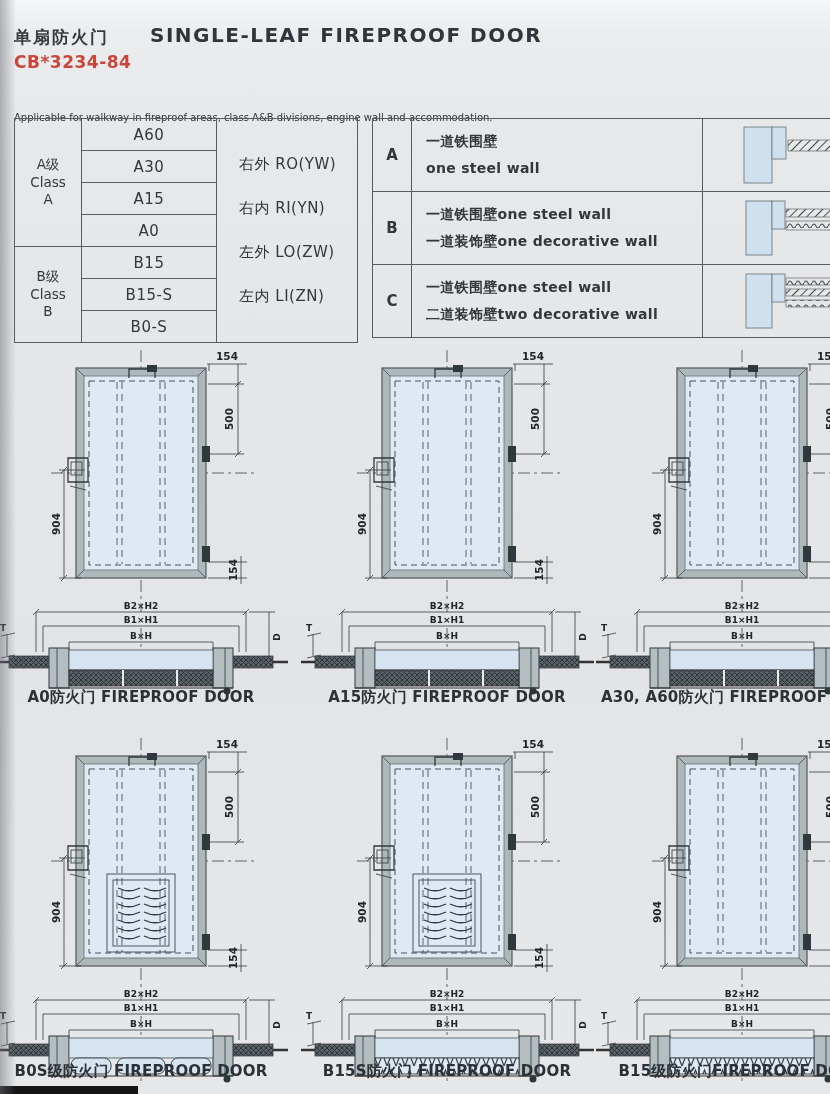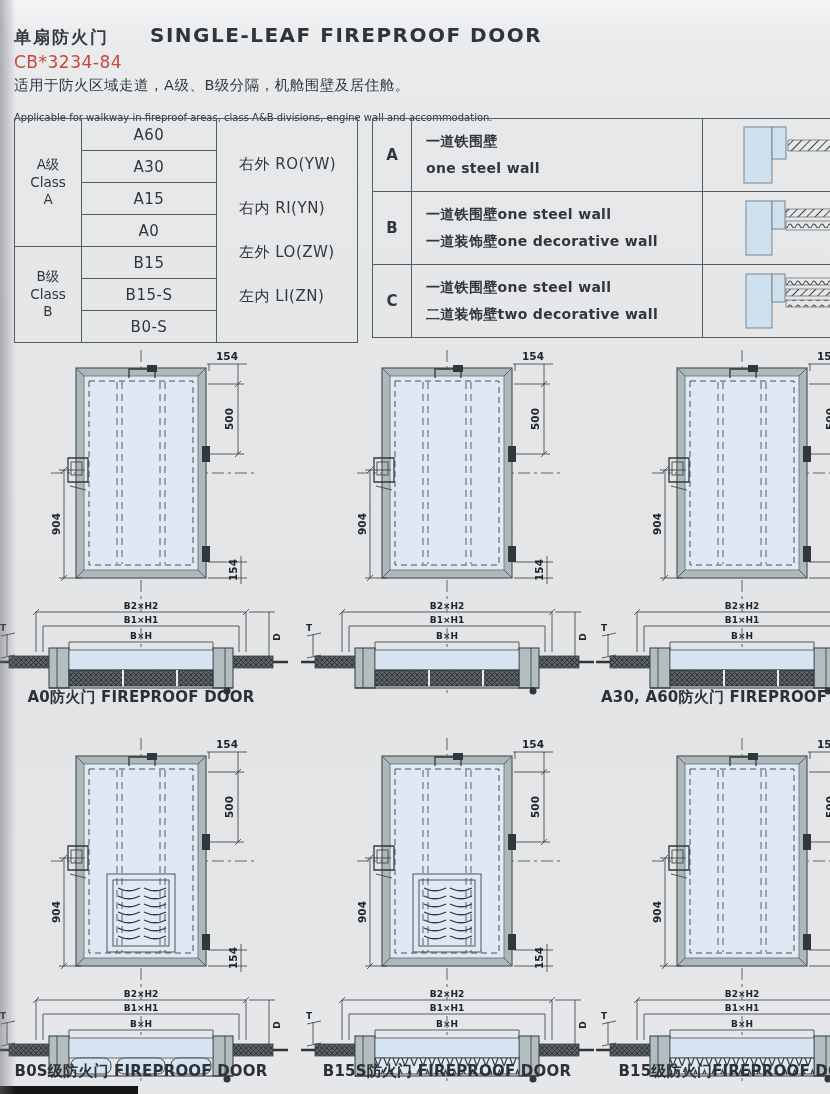--- a/index.html
+++ b/index.html
@@ -4,21 +4,21 @@
 <style>
   html,body{margin:0;padding:0;background:#d9dadd;}
   #page{position:relative;width:830px;height:1094px;overflow:hidden;
         background:linear-gradient(180deg,#f5f6f7 0%,#ebecee 3%,#e7e8ea 12%,#e3e4e6 60%,#e6e7e9 100%);
         font-family:"DejaVu Sans","Liberation Sans",sans-serif;color:#2b3136;}
   #page::before{content:"";position:absolute;left:0;top:0;bottom:0;width:16px;
         background:linear-gradient(90deg,rgba(110,112,120,.5),rgba(110,112,120,0));z-index:5;pointer-events:none;}
   .abs{position:absolute;}
   .title-cn{left:14px;top:26px;font-size:17px;font-weight:bold;color:#343a40;letter-spacing:2px;}
   .title-en{left:150px;top:23px;font-size:20px;font-weight:bold;color:#2f353b;letter-spacing:1.5px;}
-  .std{left:14px;top:52px;font-size:17px;font-weight:normal;color:#c8473a;letter-spacing:.5px;}
+  .std{left:14px;top:52px;font-size:17px;font-weight:bold;color:#c8473a;letter-spacing:.5px;}
   .desc-cn{left:14px;top:76px;font-size:14.5px;color:#32383d;letter-spacing:.5px;}
   .desc-en{left:14px;top:112px;font-size:10px;color:#2f353b;}
   table{border-collapse:collapse;}
   td{border:1px solid #565d61;font-size:15px;color:#31373c;text-align:center;vertical-align:middle;}
   .t-left{left:14px;top:118px;width:344px;height:217px;table-layout:fixed;}
   .t-left td{height:31px;padding:0;}
   .t-left .grp{width:66px;font-size:13.5px;line-height:1.3;}
   .t-left .rate{width:134px;font-weight:400;letter-spacing:.5px;}
   .t-left .ori{text-align:left;padding-left:22px;font-size:15px;}
   .t-left .ori div{height:44px;display:flex;align-items:center;letter-spacing:.5px;}
@@ -209,21 +209,20 @@
         <rect x="78" y="9" width="46" height="7" fill="url(#p-wave)" stroke="#666" stroke-width="0.7"></rect>
         <rect x="78" y="20" width="46" height="7" fill="url(#p-hatch)" stroke="#666" stroke-width="0.7"></rect>
         <rect x="78" y="31" width="46" height="7" fill="url(#p-wave)" stroke="#666" stroke-width="0.7"></rect>
       </g>
     </defs>
   </svg>
 
   <div class="abs title-cn">单扇防火门</div>
   <div class="abs title-en">SINGLE-LEAF FIREPROOF DOOR</div>
   <div class="abs std">CB*3234-84</div>
-  <div class="abs desc-cn">适用于防火区域走道，A级、B级分隔，机舱围壁及居住舱。</div>
   <div class="abs desc-en">Applicable for walkway in fireproof areas, class A&amp;B divisions, engine wall and accommodation.</div>
 
   <table class="abs t-left">
     <tbody>
         <tr>
       <td class="grp" rowspan="4">
         <div>A级</div>
         <div>Class</div>
         <div>A</div>
       </td>
@@ -316,20 +315,21 @@
       <use href="#sec-a"></use>
     </svg>
   <svg class="ssvg s-c2 r1s" viewBox="0 0 300 95">
       <use href="#sec-a"></use>
     </svg>
   <svg class="ssvg s-c3 r1s" viewBox="0 0 300 95">
       <use href="#sec-a"></use>
     </svg>
 
   <div class="cap s-c1 r1c">A0防火门 FIREPROOF DOOR</div>
+  <div class="cap s-c2 r1c">A15防火门 FIREPROOF DOOR</div>
   <div class="cap s-c3 r1c">A30, A60防火门 FIREPROOF DOOR</div>
 
   <svg class="dsvg d-c1 r2d" viewBox="0 0 220 262">
       <use href="#door-louver"></use>
     </svg>
   <svg class="dsvg d-c2 r2d" viewBox="0 0 220 262">
       <use href="#door-louver"></use>
     </svg>
   <svg class="dsvg d-c3 r2d" viewBox="0 0 220 262">
       <use href="#door-plain"></use>

